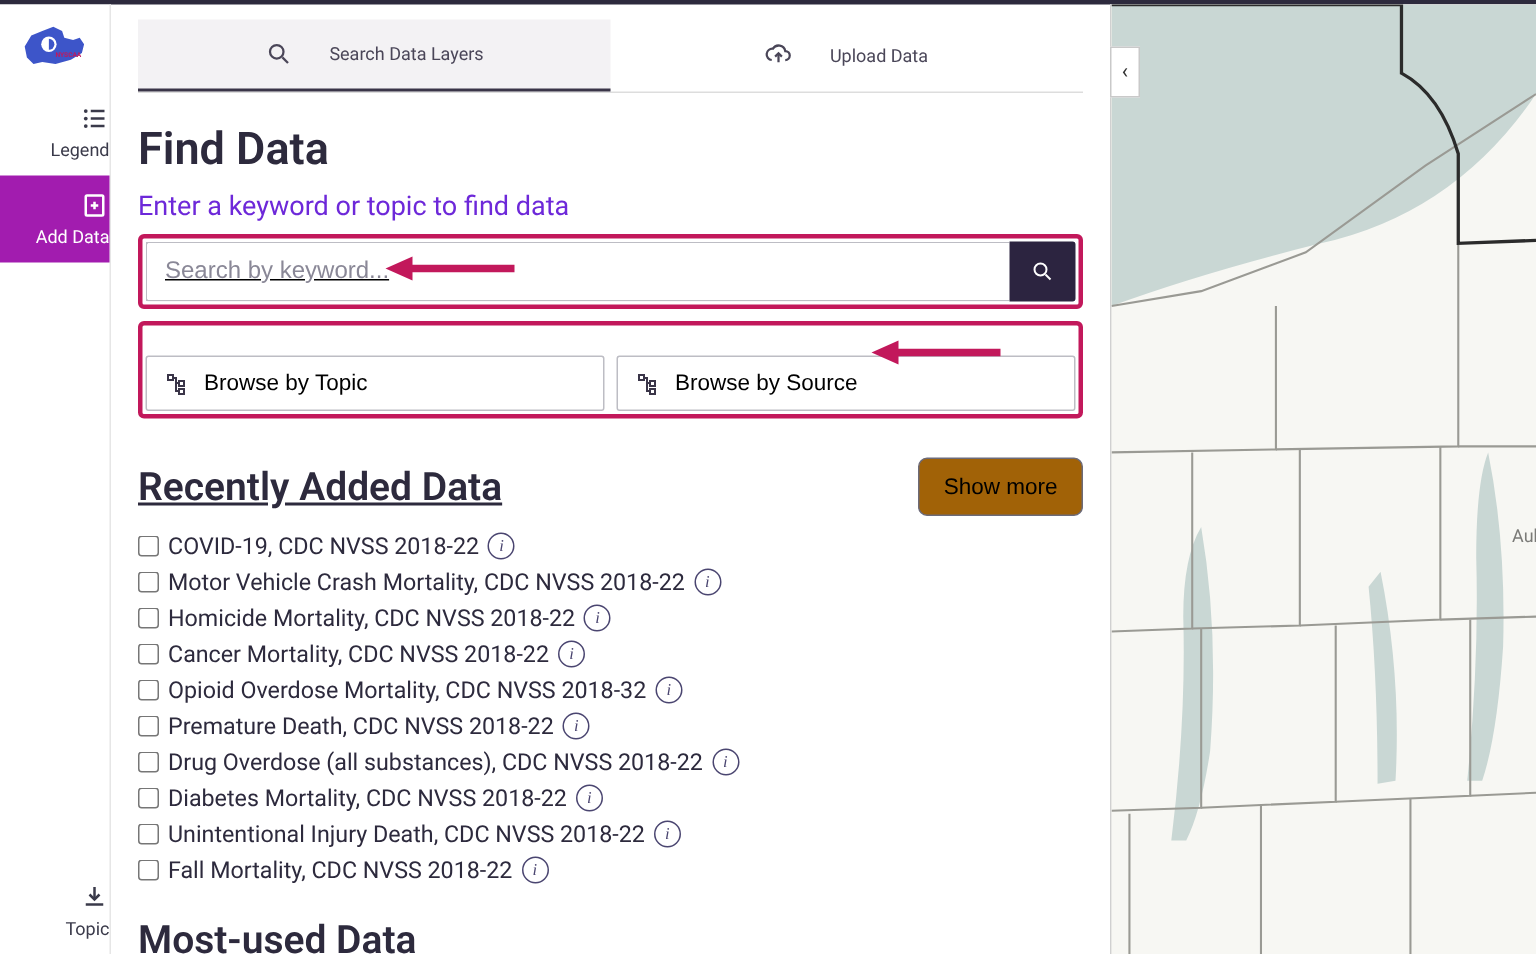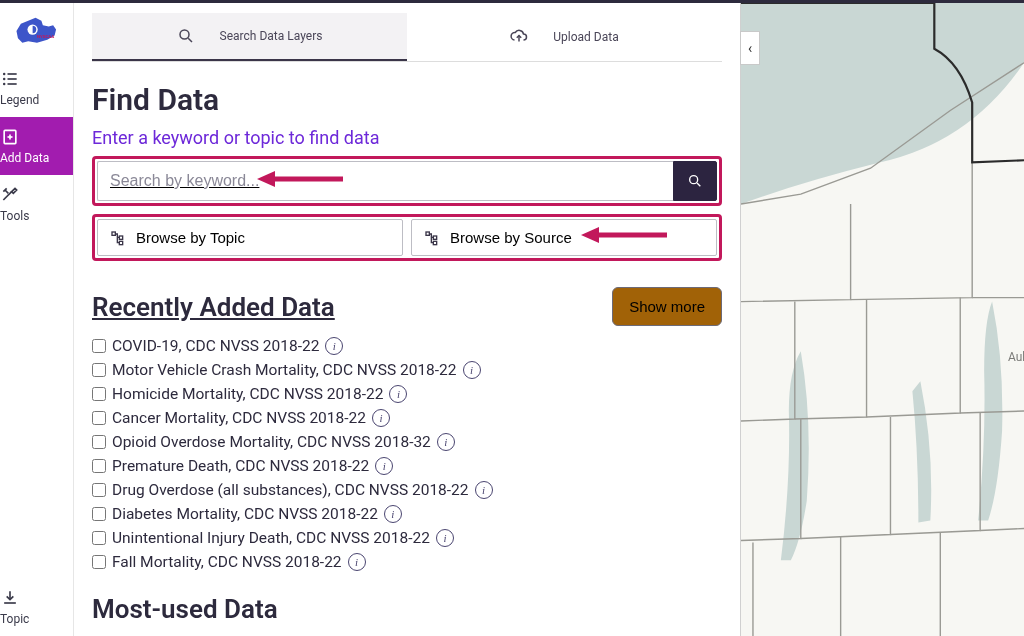--- a/index.html
+++ b/index.html
@@ -3,21 +3,21 @@
 <meta charset="utf-8">
 <style>
   * { box-sizing: border-box; margin: 0; padding: 0; }
   html, body { width: 1024px; height: 636px; font-family: -apple-system, "Segoe UI", Roboto, sans-serif; color: #2d2a3d; overflow: hidden; }
   .app { display: flex; width: 100%; height: 100%; border-top: 3px solid #2d2a3d; }
 
   
   .rail { width: 74px; min-width:74px; background: #fff; border-right: 1px solid #e6e6e6; display: flex; flex-direction: column; }
   .rail .logo { height: 56px; display:flex; align-items:center; justify-content:center; }
   .rail .logo svg { width: 44px; height: 36px; }
-  .rail-item { display:flex; flex-direction:column; align-items:flex-start; justify-content:center; gap:4px; padding: 10px 0; font-size: 12px; color:#3a3a4a; cursor:pointer; }
+  .rail-item { display:flex; flex-direction:column; align-items:flex-end; justify-content:center; gap:4px; padding: 10px 0; font-size: 12px; color:#3a3a4a; cursor:pointer; }
   .rail-item.active { background: #a21caf; color: #fff; }
   .rail-spacer { flex: 1; }
   .rail-item .ric { width:20px; height:20px; display:flex; align-items:center; justify-content:center; }
 
   
   .panel { flex: 1; display:flex; flex-direction:column; padding: 0 18px 0 18px; overflow:hidden; }
   .tabs { display:flex; border-bottom: 1px solid #ddd; margin-top: 10px; }
   .tab { flex:1; text-align:left; padding: 14px 0; font-size: 12px; color:#4a4658; display:flex; align-items:center; justify-content:center; gap:25px; cursor:pointer; }
   .tab.active { background:#f3f2f4; border-bottom: 2px solid #3a3548; }
   .tab .ticon { width:18px; height:18px; }
@@ -29,21 +29,21 @@
 
   .searchbar { display:flex; }
   .searchbar input { flex:1; padding: 10px 12px; font-size: 16px; border:1px solid #bdbdc4; border-right:none; border-radius:2px 0 0 2px;text-decoration:underline; }
   .searchbar input::placeholder { color:#8a8897; }
   .searchbar button { width:44px; background:#2c2440; border:1px solid #2c2440; color:#fff; border-radius:0 2px 2px 0; display:flex;align-items:center;justify-content:center; cursor:pointer; }
 
   .arrow { position:absolute; color:#c2185b; pointer-events:none; }
   .arrow svg { display:block; }
   .rel { position: relative; }
 
-  .browse-row { display:flex; gap:8px; }
+  .browse-row { display:flex; gap:8px;margin-top:18px; }
   .browse-btn { flex:1; text-align:left; padding: 9px 12px; font-size:15px; background:#fff; border:1px solid #bdbdc4; border-radius:2px; display:flex; align-items:center; gap:10px; cursor:pointer; }
   .browse-btn .bicon { width:16px; height:16px; }
 
   .section-head { display:flex; align-items:center; margin: 18px 0 8px 0; }
   .section-head h2 { font-size: 26px; font-weight:600; color:#2d2a3d; flex:1;text-decoration:underline; }
   .showmore { border:1px solid #6c6a78; border-radius:6px; background:#a16207; padding: 10px 16px; font-size:15px; cursor:pointer; }
 
   ul.datalist { list-style:none; }
   ul.datalist li { display:flex; align-items:center; gap:6px; padding: 3px 0; font-size: 15.5px; color:#2d2a3d; }
   ul.datalist input[type=checkbox]{ width:14px; height:14px; }
@@ -89,31 +89,20 @@
       <span class="ric">
         <svg viewBox="0 0 24 24" width="20" height="20" fill="none" stroke="#fff" stroke-width="2">
           <rect x="5" y="4" width="14" height="16" rx="1"></rect>
           <line x1="12" y1="9" x2="12" y2="15"></line>
           <line x1="9" y1="12" x2="15" y2="12"></line>
         </svg>
       </span>
       <span>Add Data</span>
     </div>
 
-    <div class="rail-item">
-      <span class="ric">
-        <svg viewBox="0 0 24 24" width="20" height="20" fill="none" stroke="#3a3a4a" stroke-width="2">
-          <path d="M4 18 L14 8"></path>
-            <path d="M14 8 L18 4 L20 6 L16 10 Z"></path>
-          <path d="M6 6 L10 10"></path>
-            <path d="M8 4 L4 8"></path>
-        </svg>
-      </span>
-      <span>Tools</span>
-    </div>
 
     <div class="rail-spacer"></div>
 
     <div class="rail-item">
       <span class="ric">
         <svg viewBox="0 0 24 24" width="20" height="20" fill="none" stroke="#3a3a4a" stroke-width="2">
           <path d="M12 4 L12 14"></path>
             <path d="M8 10 L12 14 L16 10"></path>
           <path d="M5 18 L19 18"></path>
         </svg>

